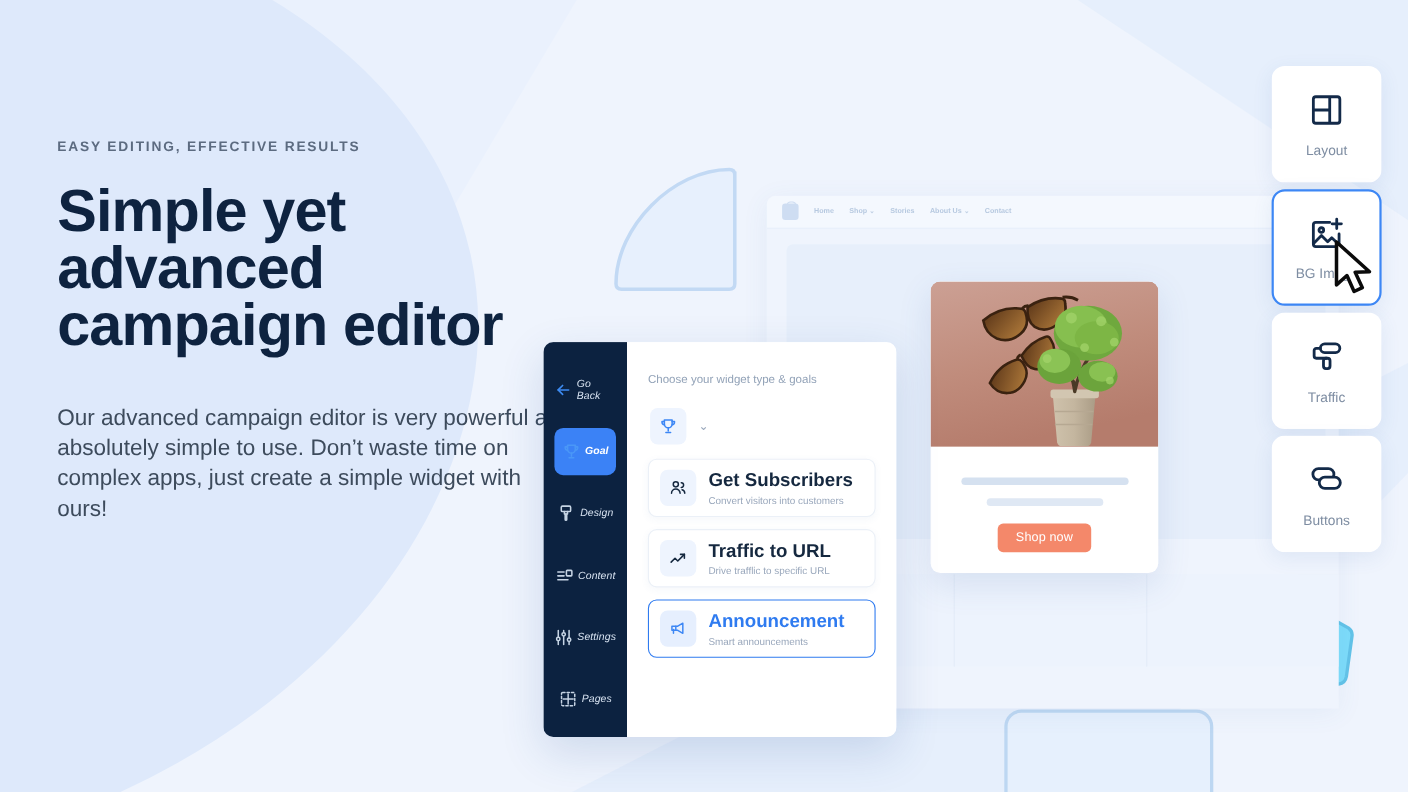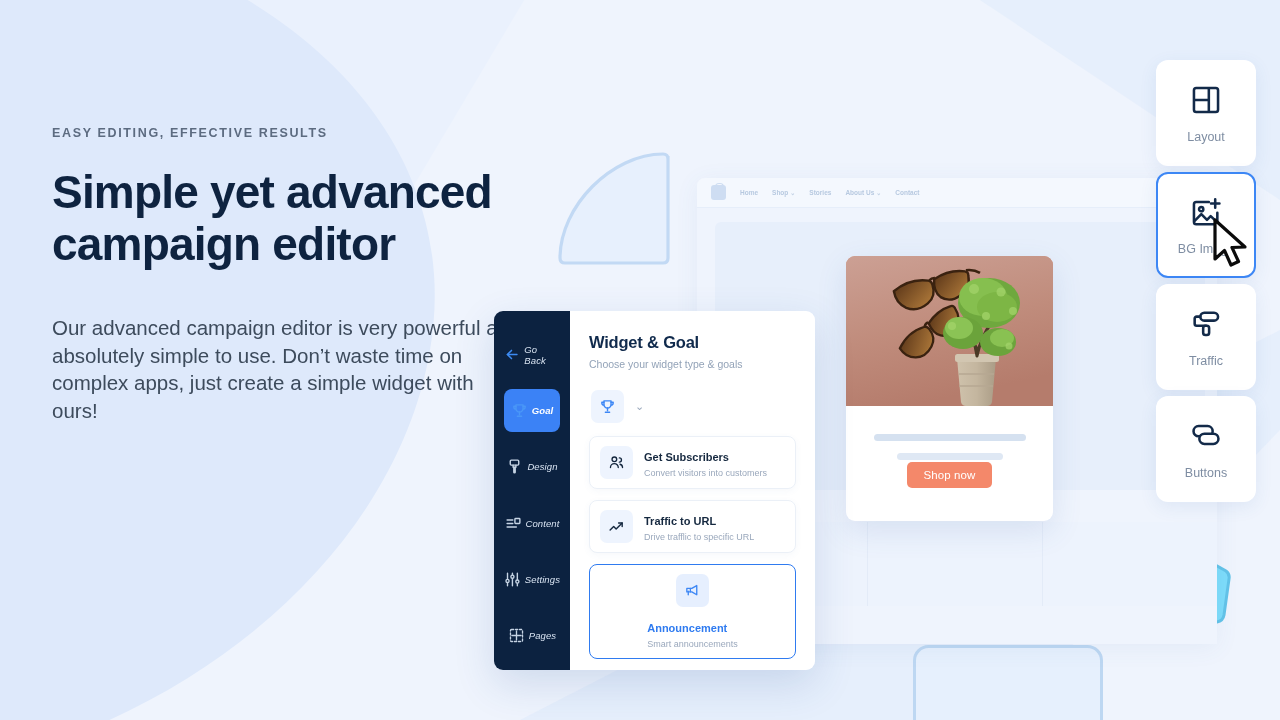--- a/index.html
+++ b/index.html
@@ -22,21 +22,21 @@
   .bg-svg { position: absolute; inset: 0; width: 1280px; height: 720px; }
 
   
   .copy { position: absolute; left: 52px; top: 126px; width: 470px; z-index: 5; }
   .eyebrow {
     font-size: 12.5px; letter-spacing: 1.65px; font-weight: 600;
     color: #5C6B80; text-transform: uppercase;
   }
   .headline {
     margin-top: 26px;
-    font-size: 46px; line-height: 52px; font-weight: 700;
+    font-size: 54px; line-height: 52px; font-weight: 700;
     color: #0E2340; letter-spacing: -0.8px;
   }
   .bodycopy {
     margin-top: 44px;
     font-size: 20.5px; line-height: 27.5px; font-weight: 400;
     color: #3D4B5C;
   }
 
   
   .browser {
@@ -103,21 +103,21 @@
   }
   .skeleton-a {
     width: 152px; height: 7px; border-radius: 4px;
     background: #D5E1F0; margin-top: 28px;
   }
   .skeleton-b {
     width: 106px; height: 7px; border-radius: 4px;
     background: #DFE8F4; margin-top: 12px;
   }
   .shop-btn {
-    margin-top: 2px; padding: 7px 17px;
+    margin-top: 16px; padding: 7px 17px;
     background: #F4886A; color: #FFFFFF;
     font-size: 11.5px; border-radius: 5px;
     border: none; cursor: pointer; font-family: inherit;
     letter-spacing: .1px;
   }
 
   
   .editor {
     position: absolute; left: 494px; top: 311px;
     width: 321px; height: 359px;
@@ -150,30 +150,30 @@
     margin-top: 18px; padding: 2px 2px;
     cursor: pointer;
   }
   .opt {
     display: flex; align-items: center; gap: 11px;
     margin-top: 11px; padding: 9px 10px;
     border: 1px solid #EBF0F7; border-radius: 8px;
     background: #FFFFFF; cursor: pointer;
     box-shadow: 0 2px 7px rgba(70,110,170,0.05);
   }
-  .opt.selected { border: 1.6px solid #2F7BF0; box-shadow: none; flex-direction: column; }
+  .opt.selected { border: 1.6px solid #2F7BF0; box-shadow: none; }
   .opt-ico, .goal-ico {
     width: 33px; height: 33px; border-radius: 7px;
     background: #EEF4FE; flex: none;
     display: flex; align-items: center; justify-content: center;
   }
   .opt.selected .opt-ico { background: #E6EFFE; }
   .opt-ico svg, .goal-ico svg { width: 17px; height: 17px; }
   .opt-txt { flex: 1; min-width: 0; }
-  .opt-title { font-size: 11px; font-weight: 700; color: #15283F; }
+  .opt-title { font-size: 17px; font-weight: 700; color: #15283F; }
   .opt.selected .opt-title { color: #2F7BF0; }
   .goal-title { font-size: 11px; font-weight: 700; color: #15283F; }
   .opt-sub { font-size: 9px; color: #9AA8BC; margin-top: 3px; }
   .chev { color: #9AA8BC; font-size: 11px; padding-right: 3px; }
 
   
   .tools { position: absolute; left: 1156px; top: 60px; width: 100px; z-index: 9; }
   .tool {
     width: 100px; height: 106px; background: #FFFFFF;
     border-radius: 12px; margin-bottom: 6px;
@@ -373,21 +373,20 @@
       <div class="rail-item">
         <svg class="rail-ico" viewBox="0 0 24 24" fill="none" stroke="#C6D4E4" stroke-width="1.9" stroke-linecap="round">
           <rect x="3.5" y="3.5" width="17" height="17" rx="1.5" stroke-dasharray="3 2.6"></rect>
           <path d="M12 5.5v13M5.5 12h13"></path>
         </svg>
         <span class="rail-label">Pages</span>
       </div>
     </div>
 
     <div class="panel">
-      <div class="panel-title">Widget &amp; Goal</div>
       <div class="panel-sub">Choose your widget type &amp; goals</div>
 
       <div class="goal-row">
         <span class="goal-ico">
           <svg viewBox="0 0 24 24" fill="none" stroke="#3D87F5" stroke-width="2" stroke-linecap="round" stroke-linejoin="round">
             <path d="M7 4h10v5a5 5 0 0 1-10 0V4z"></path>
               <path d="M7 6H4v1a3 3 0 0 0 3 3"></path>
             <path d="M17 6h3v1a3 3 0 0 1-3 3"></path>
               <path d="M12 14v4"></path>
               <path d="M9 20h6"></path>

